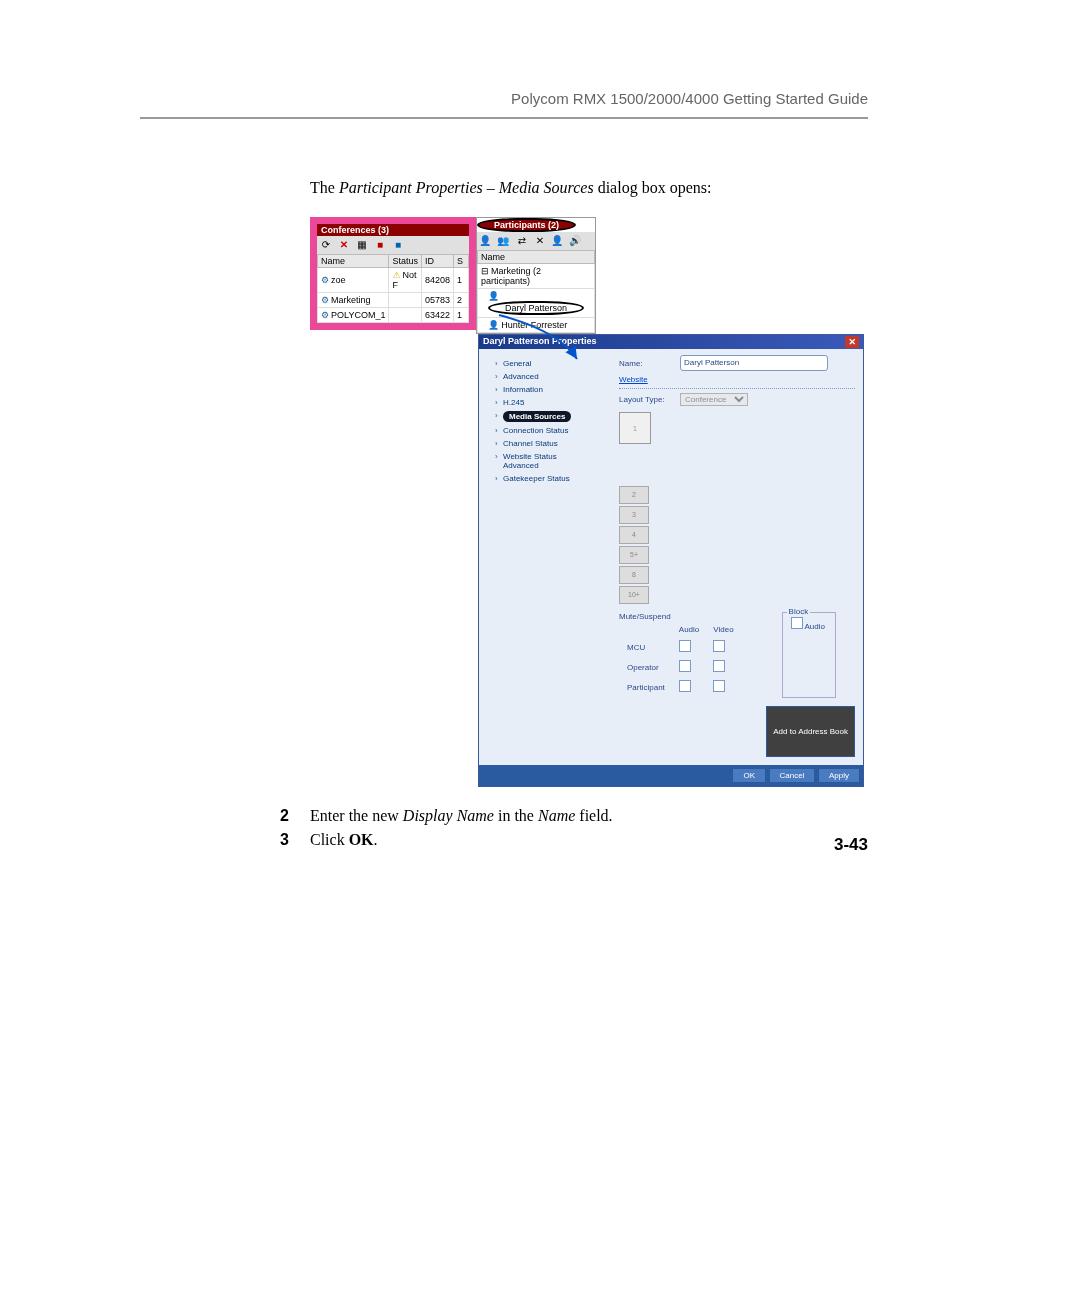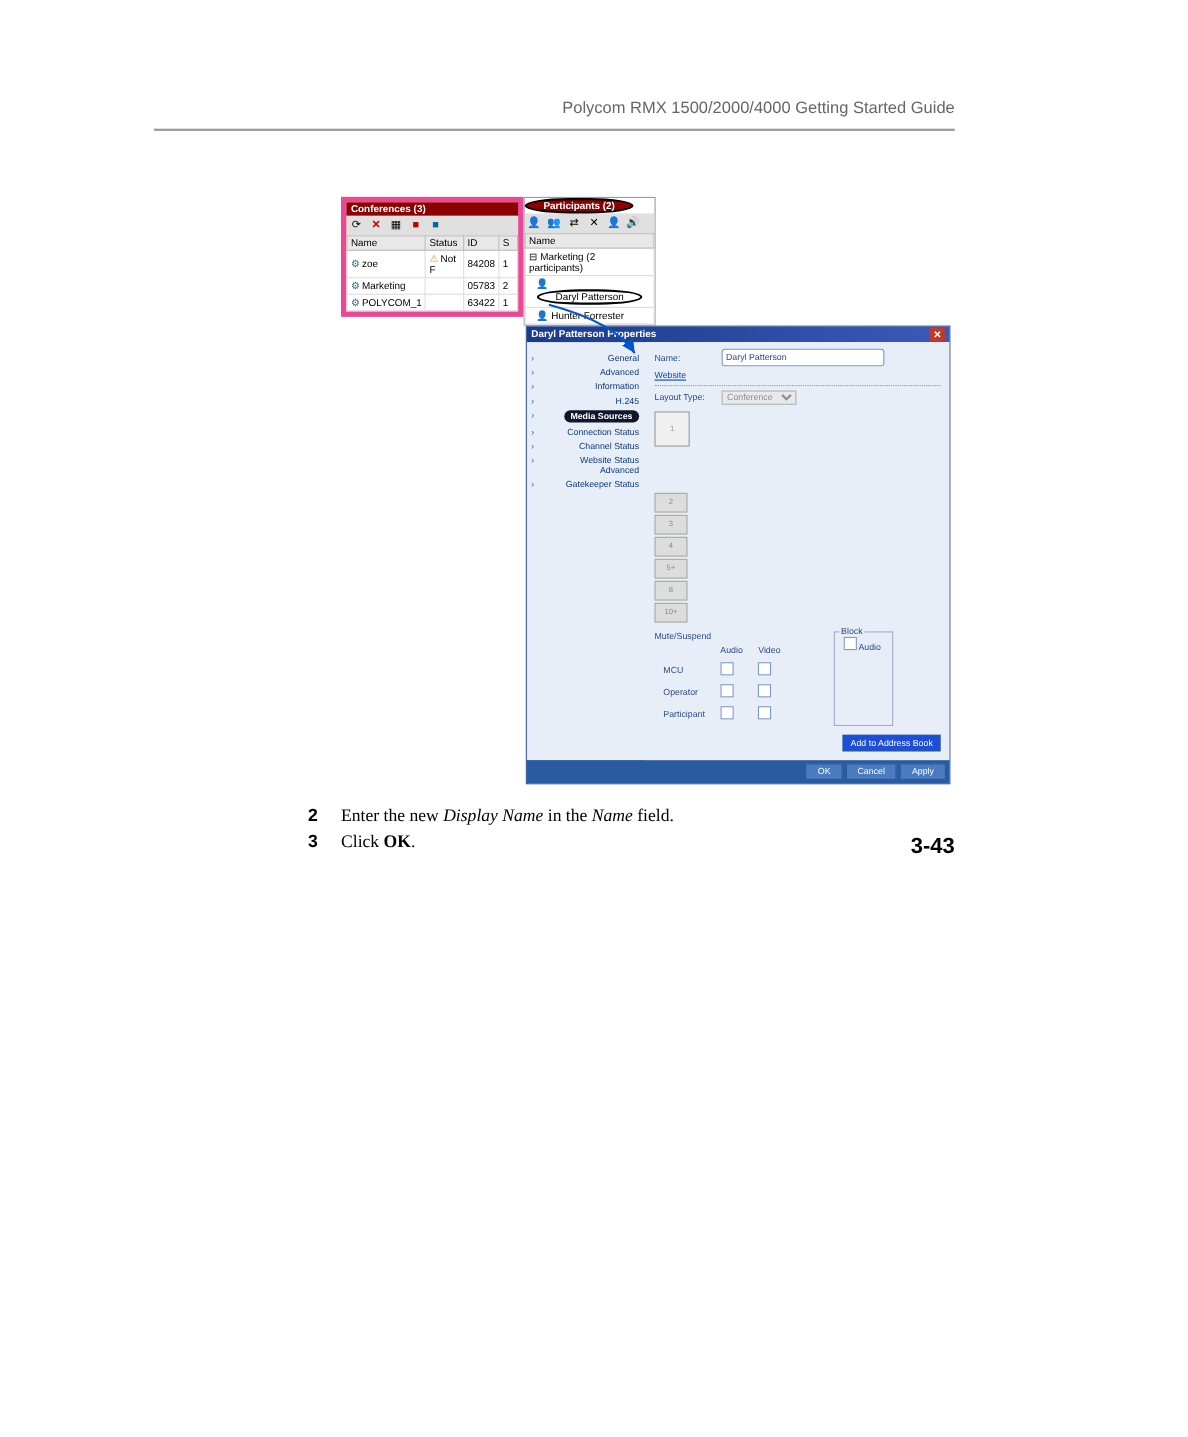--- a/index.html
+++ b/index.html
@@ -50,22 +50,22 @@
     background: #8b0000;
     color: #fff;
     font-weight: bold;
     padding: 1px 4px;
     font-size: 9px;
     display: inline-block;
   }
   .conf-panel {
     float: left;
     width: 166px;
-    background: #fdba74;
-    border: 5px solid #ec4899;
+    background: #6d28d9;
+    border: 7px solid #ec4899;
     box-sizing: border-box;
   }
   .tb-row {
     background: #e0e0e0;
     padding: 2px;
     display: flex;
     gap: 4px;
   }
   .tb-btn {
     width: 14px; height: 14px;
@@ -130,24 +130,23 @@
     color: #fff;
     padding: 0 3px;
     font-size: 9px;
     line-height: 12px;
   }
   .prop-body {
     display: flex;
   }
   .side-nav {
     width: 100px;
-    padding: 8px 4px;
+    padding: 8px 16px;
     font-size: 8px;
     color: #0a3a7a;
-    text-align: right;
   }
   .nav-item {
     padding: 2px 2px 2px 8px;
     position: relative;
   }
   .nav-item::before {
     content: "›";
     position: absolute;
     left: 0;
     color: #2a6496;
@@ -208,24 +207,24 @@
   .dlg-btn {
     display: inline-block;
     background: #4a7ac0;
     color: #fff;
     font-size: 8px;
     padding: 2px 10px;
     border: 1px solid #2a5a9a;
   }
   .addr-btn {
     display: inline-block;
-    background: #1d4ed8;
+    background: #404040;
     color: #fff;
     font-size: 8px;
-    padding: 2px 6px;
+    padding: 20px 6px;
     border: 1px solid #2a5a9a;
     float: right;
     margin-top: 8px;
   }
   .arrow-svg {
     position: absolute;
     pointer-events: none;
   }
   .steps {
     font-family: Georgia, "Times New Roman", serif;
@@ -240,31 +239,34 @@
     flex-shrink: 0;
   }
   .step-text .italic { font-style: italic; }
   .step-text .bold { font-weight: bold; }
   .page-num {
     position: absolute;
     bottom: 60px;
     right: 140px;
     font-family: Arial, sans-serif;
     font-weight: bold;
-    font-size: 20px;
+    font-size: 17px;
   }
   .clearfix::after { content: ""; display: table; clear: both; }
 </style>
 </head>
 <body>
 
 <div class="page">
   <div class="header">Polycom RMX 1500/2000/4000 Getting Started Guide</div>
   <div class="hr"></div>
 
+  <div class="intro">
+    <span>The </span><span class="italic">Participant Properties – Media Sources</span><span> dialog box opens:</span>
+  </div>
 
   <div class="screenshot-wrap">
     <div class="shot">
 
       <div class="conf-panel">
         <div class="panel-hdr" style="width:100%;box-sizing:border-box;">Conferences (3)</div>
         <div class="tb-row">
           <span class="tb-btn">⟳</span>
           <span class="tb-btn red-x">✕</span>
           <span class="tb-btn">▦</span>

